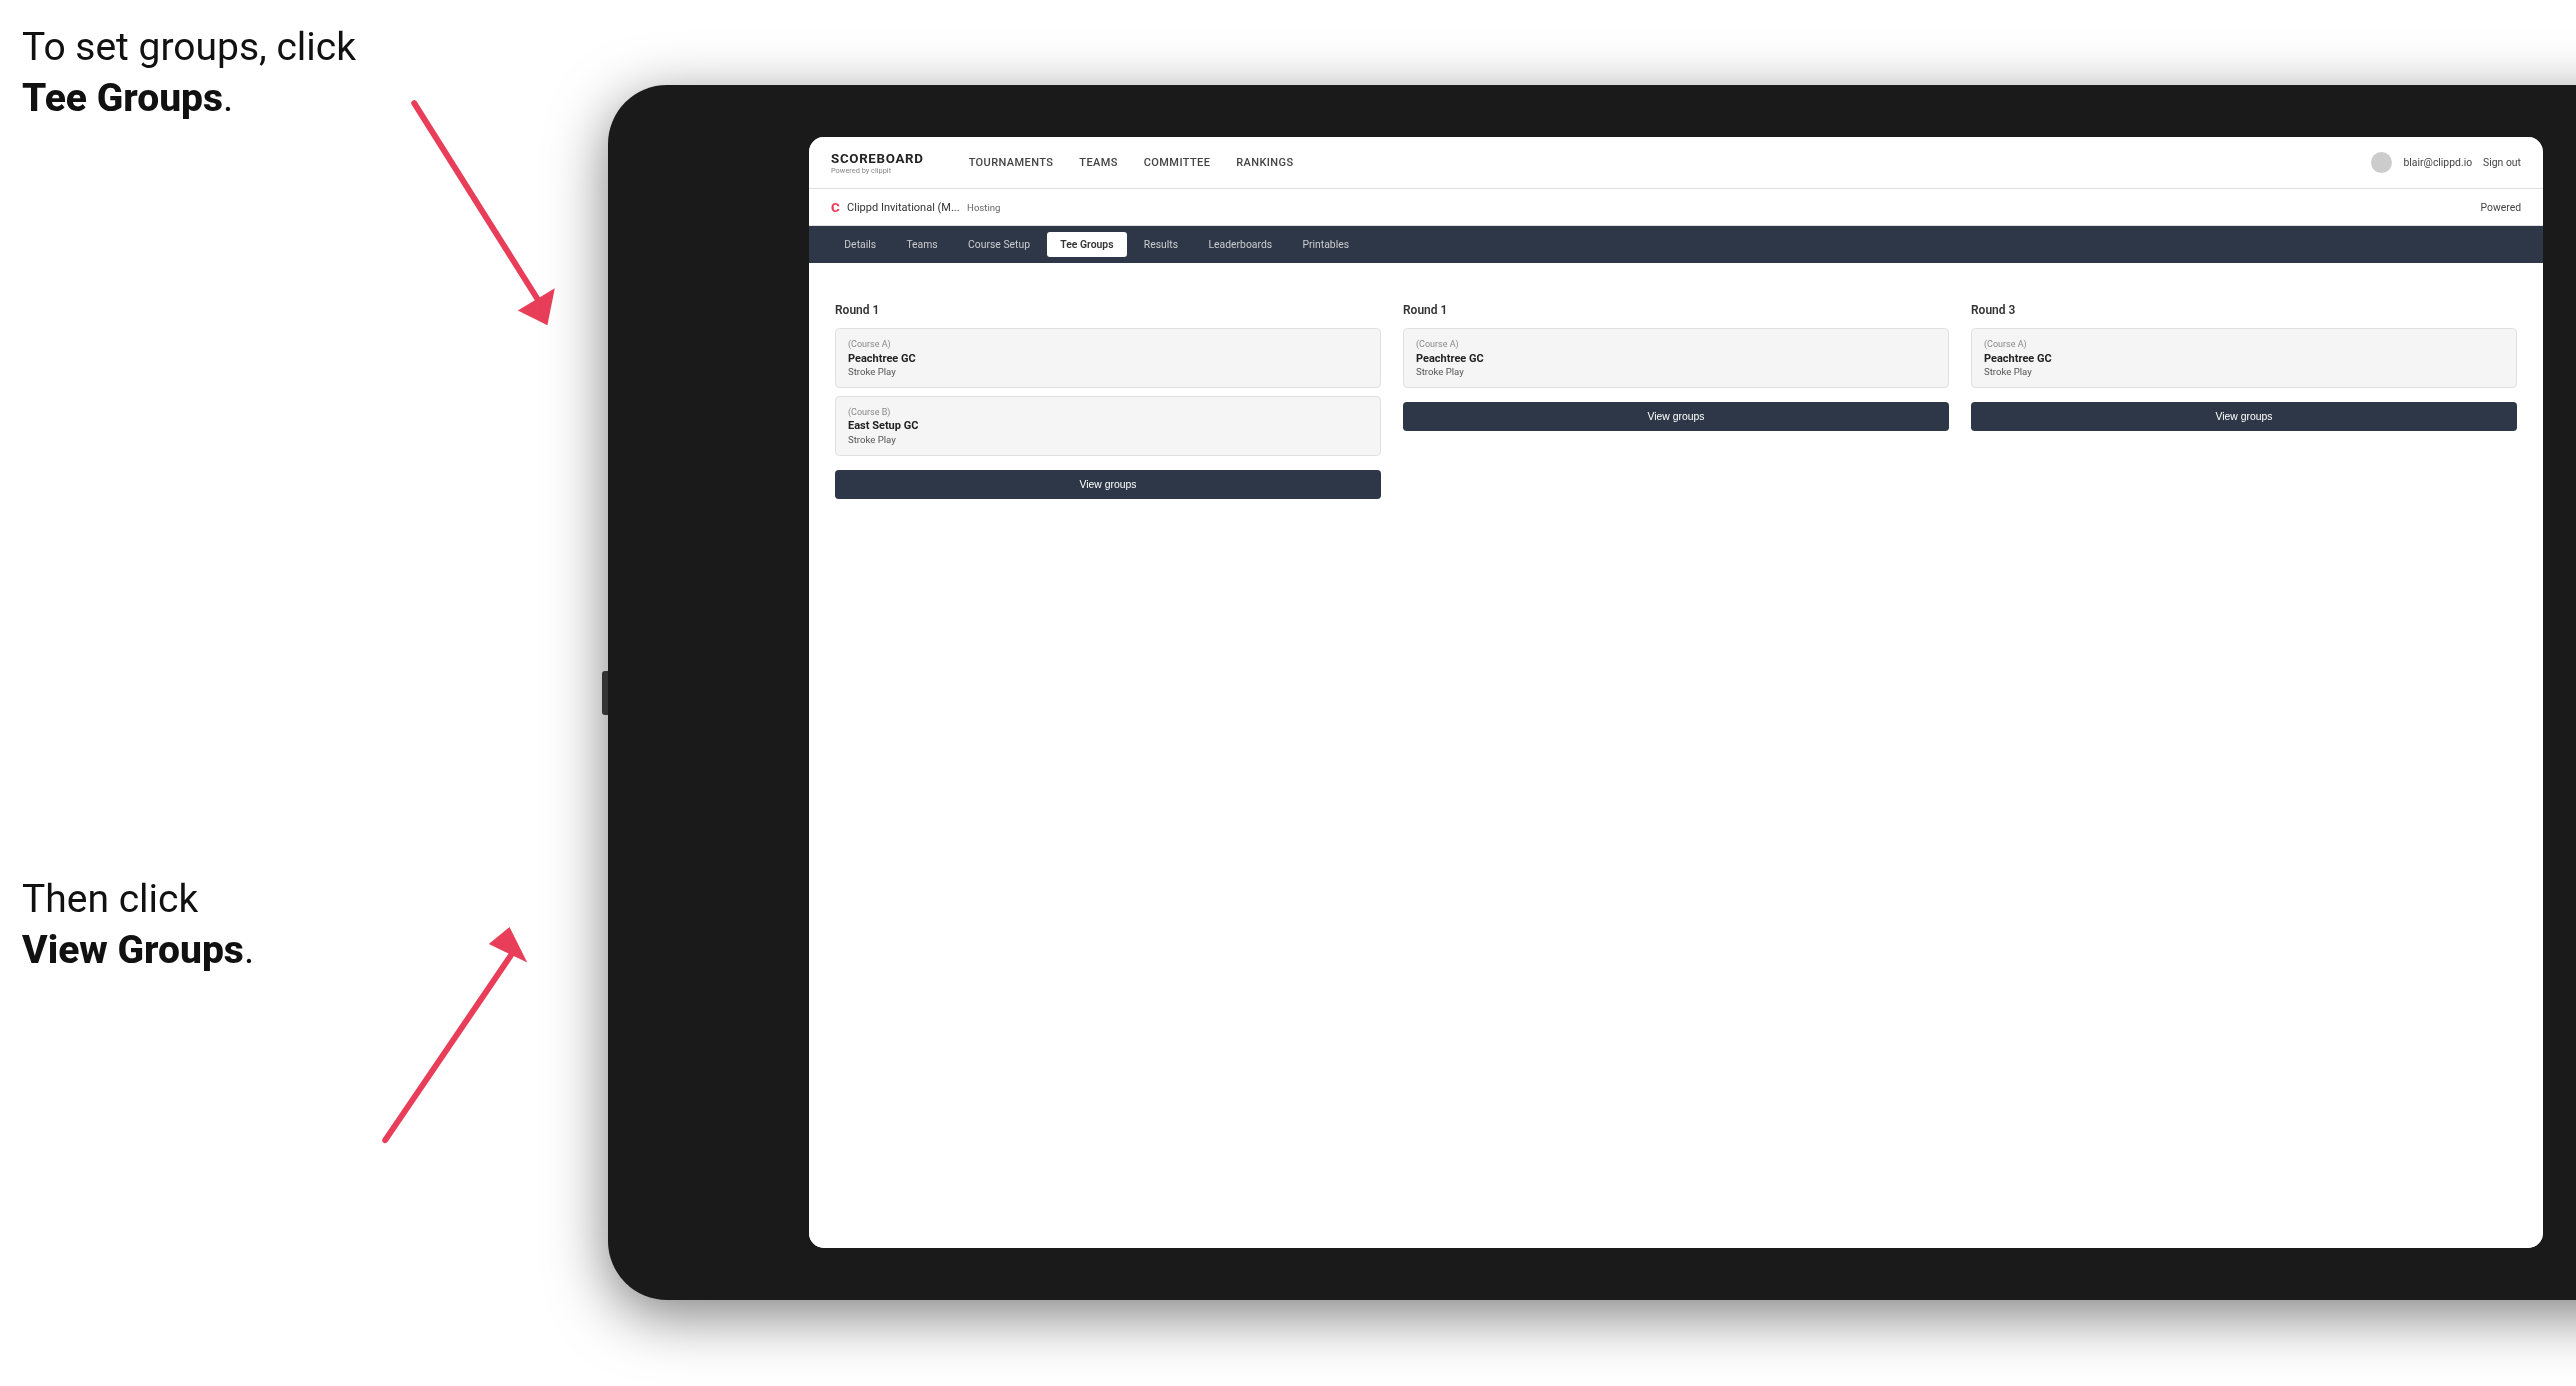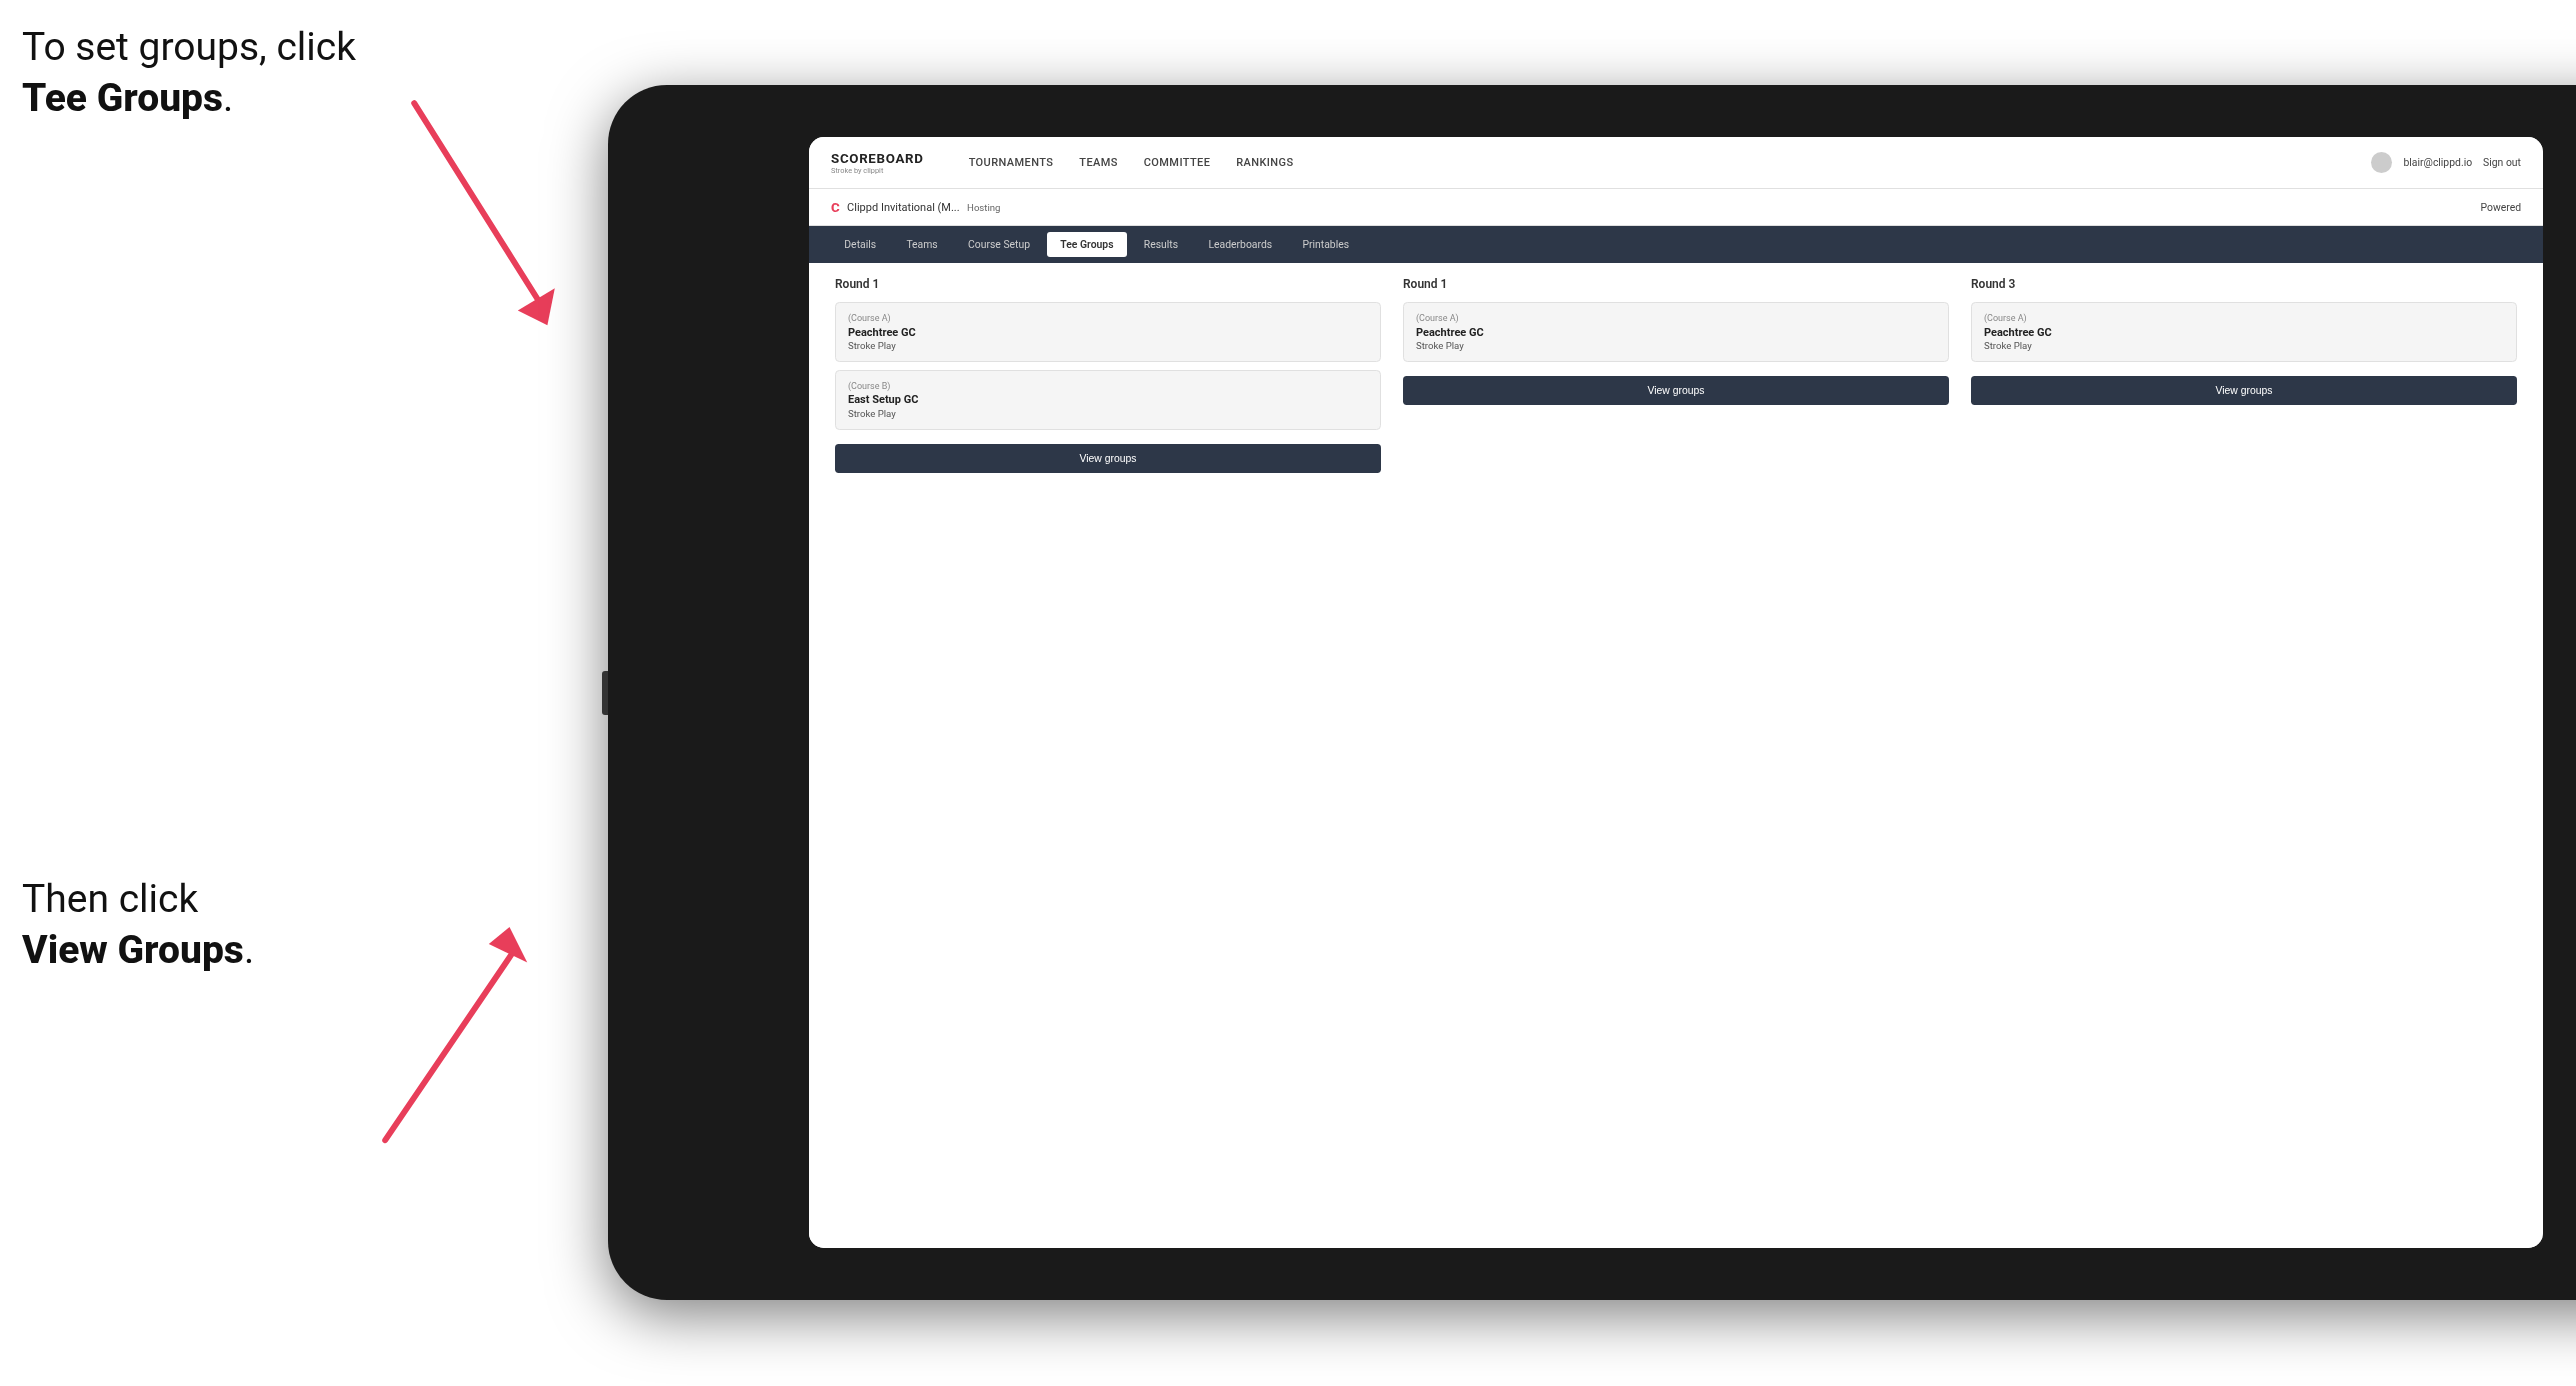--- a/index.html
+++ b/index.html
@@ -199,21 +199,21 @@
     .tab-item.active {
       background: #ffffff;
       color: #333;
       font-weight: 600;
     }
 
     
     .main-content {
       flex: 1;
       background: #ffffff;
-      padding: 14px 26px;
+      padding: 40px 26px;
       overflow-y: auto;
     }
 
     .rounds-grid {
       display: grid;
       grid-template-columns: repeat(3, 1fr);
       gap: 22px;
     }
 
     .round-section h3 {
@@ -302,21 +302,21 @@
 
 <div class="tablet">
   <div class="tablet-side-btn"></div>
   <div class="tablet-screen">
 
     <div class="top-nav">
       <div class="logo-area">
         <span class="logo-text">
           <span>SCOREBOARD</span>
         </span>
-        <span class="logo-sub">Stroke by clippit</span>
+        <span class="logo-sub">Powered by clippit</span>
       </div>
       <div class="nav-links">
         <span class="nav-link">TOURNAMENTS</span>
         <span class="nav-link">TEAMS</span>
         <span class="nav-link">COMMITTEE</span>
         <span class="nav-link">RANKINGS</span>
       </div>
       <div class="nav-right">
         <div class="user-avatar"></div>
         <span>blair@clippd.io</span>

